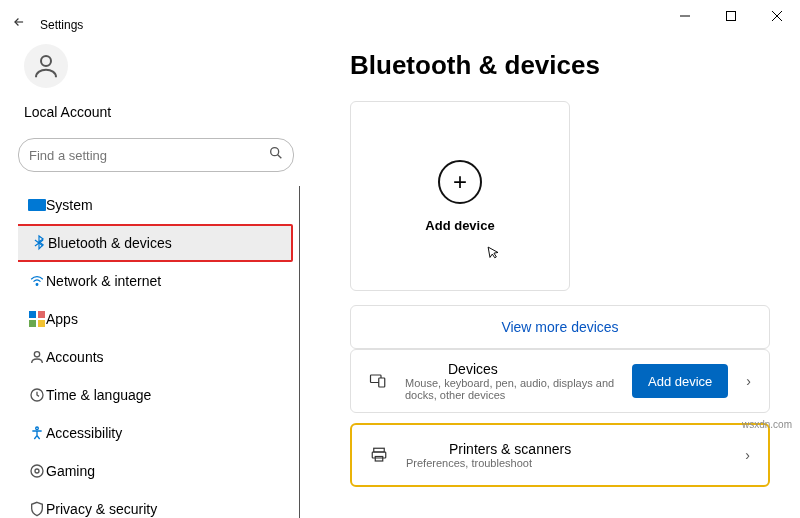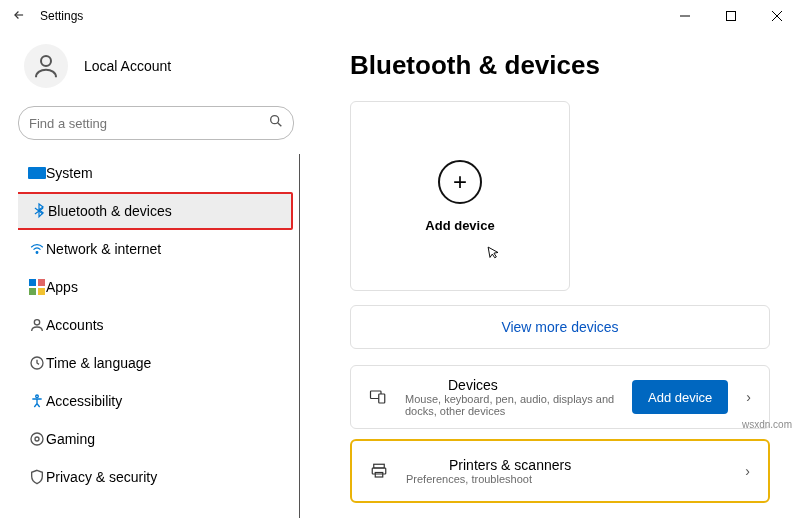--- a/index.html
+++ b/index.html
@@ -1,28 +1,28 @@
 <!DOCTYPE html>
 <html><head>
 <meta charset="utf-8">
 <style>
   * { box-sizing: border-box; margin: 0; padding: 0; font-family: "Segoe UI", Arial, sans-serif; }
   body { background: #f8f8f8; width: 800px; height: 518px; overflow: hidden; }
   .window { background: #fff; width: 800px; height: 518px; position: relative; }
 
   
-  .titlebar { height: 32px; display: flex; align-items: center; padding-left: 12px; font-size: 12px; }
+  .titlebar { height: 32px; display: flex; align-items: flex-end; padding-left: 12px; font-size: 12px; }
   .titlebar .back { margin-right: 14px; font-size: 14px; color:#333; }
   .win-controls { position:absolute; top:0; right:0; display:flex; }
   .win-btn { width:46px; height:32px; display:flex; align-items:center; justify-content:center; font-size:12px; }
 
   
   .body { display:flex; height: calc(518px - 32px); }
   .sidebar { width: 310px; padding: 4px 10px 0 18px; display:flex; flex-direction:column; }
-  .profile { display:flex; align-items:center; gap:16px; margin: 8px 0 18px 6px; }
+  .profile { display:flex; gap:16px; margin: 8px 0 18px 6px; flex-direction: column; }
   .avatar { width:44px; height:44px; border-radius:50%; background:#f2f2f2; display:flex; align-items:center; justify-content:center; }
   .profile-name { font-size:14px; }
 
   .search { position:relative; margin: 0 6px 14px 0; }
   .search input { width: 100%; height:34px; border:1px solid #bbb; border-radius:16px; padding:0 34px 0 10px; font-size:13px; background:#fff; }
   .search .sicon { position:absolute; right:10px; top:7px; color:#555; }
 
   .navlist { border-right:1px solid #555454; padding-right:6px; flex:1; overflow:hidden; }
   .navitem { display:flex; align-items:center; height:38px; padding:0 10px; border-radius:4px; font-size:14px; cursor:pointer; }
   .navitem.sel { background:#ededed; }
@@ -31,21 +31,21 @@
   #nav-bluetooth { margin-left:-6px; padding-left:16px; }
 
   .main { flex:1; padding: 18px 30px 0 40px; }
   .page-title { font-size:26px; font-weight:600; margin-bottom:20px; }
 
   .add-device-card { width:220px; height:190px; border:1px solid #e0e0e0; border-radius:6px; display:flex; flex-direction:column; align-items:center; justify-content:center; gap:14px; margin-bottom:14px; position:relative; }
   .plus-circle { width:44px; height:44px; border:2.5px solid #111; border-radius:50%; display:flex; align-items:center; justify-content:center; font-size:24px; font-weight:500; }
   .add-device-card .label { font-size:13px; font-weight:600; }
   .cursor { position:absolute; right:68px; bottom:26px; font-size:14px; transform:rotate(-10deg); }
 
-  .viewmore { border:1px solid #e0e0e0; border-radius:6px; height:44px; display:flex; align-items:center; justify-content:center; color:#0756c2; font-size:14px; margin-bottom:16px; cursor:pointer; }
+  .viewmore { border:1px solid #e0e0e0; border-radius:6px; height:44px; display:flex; align-items:center; justify-content:center; color:#0756c2; font-size:14px; cursor:pointer; }
 
   .row { border:1px solid #e0e0e0; border-radius:6px; height:64px; display:flex; align-items:center; padding:0 14px; gap:14px; margin-bottom:10px; }
   .row .ricon { width:26px; height:26px; display:flex; align-items:center; justify-content:center; }
   .row .rtext { flex:1; }
   .row .rtitle { font-size:14px;margin-left:43px; }
   .row .rsub { font-size:11px; color:#6b6b6b; }
   .pill-btn { background:#0067c0; color:#fff; border:none; border-radius:4px; height:34px; padding:0 16px; font-size:13px; cursor:pointer; }
   .chevron { font-size:14px; color:#555; padding:0 4px; }
   .row.hl { border:2px solid #eab308; }
 

